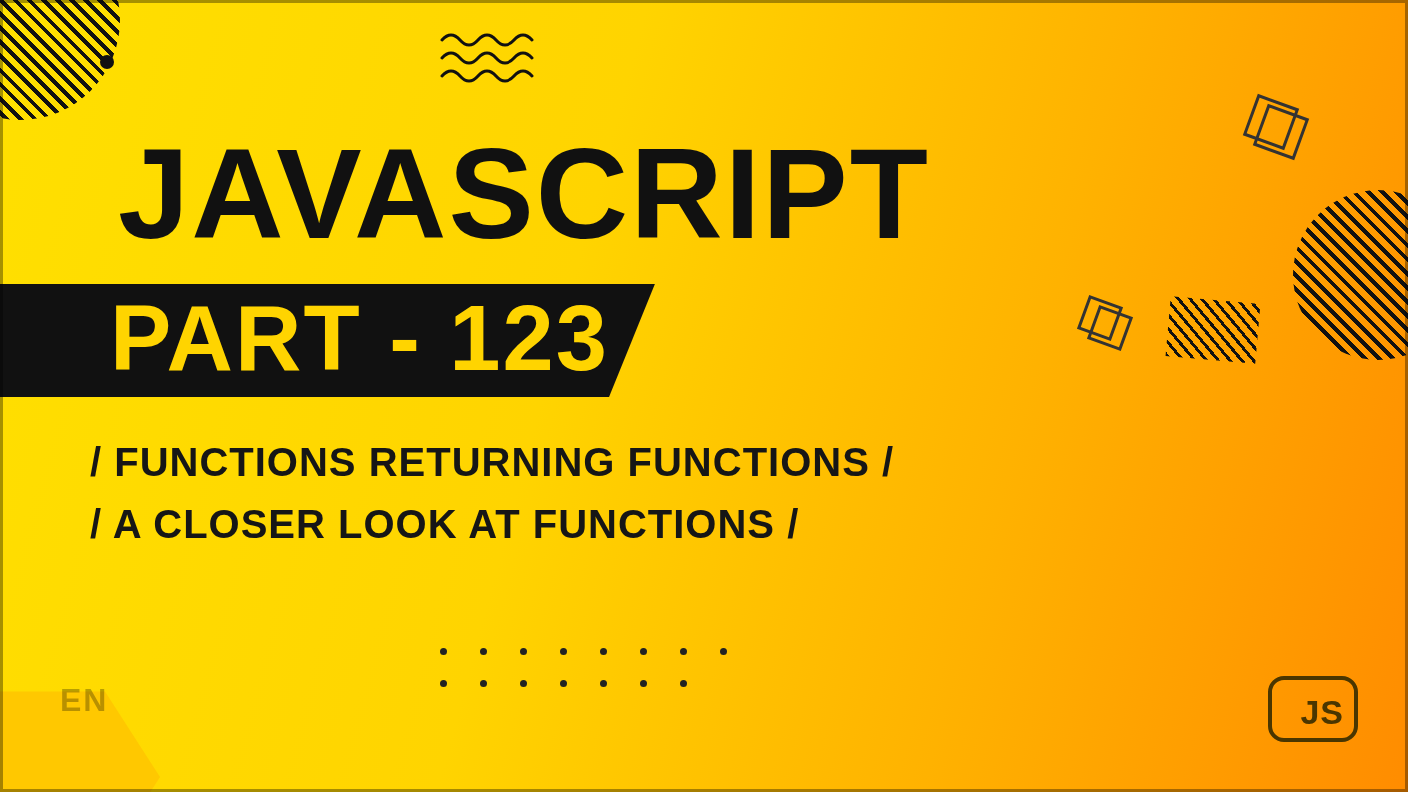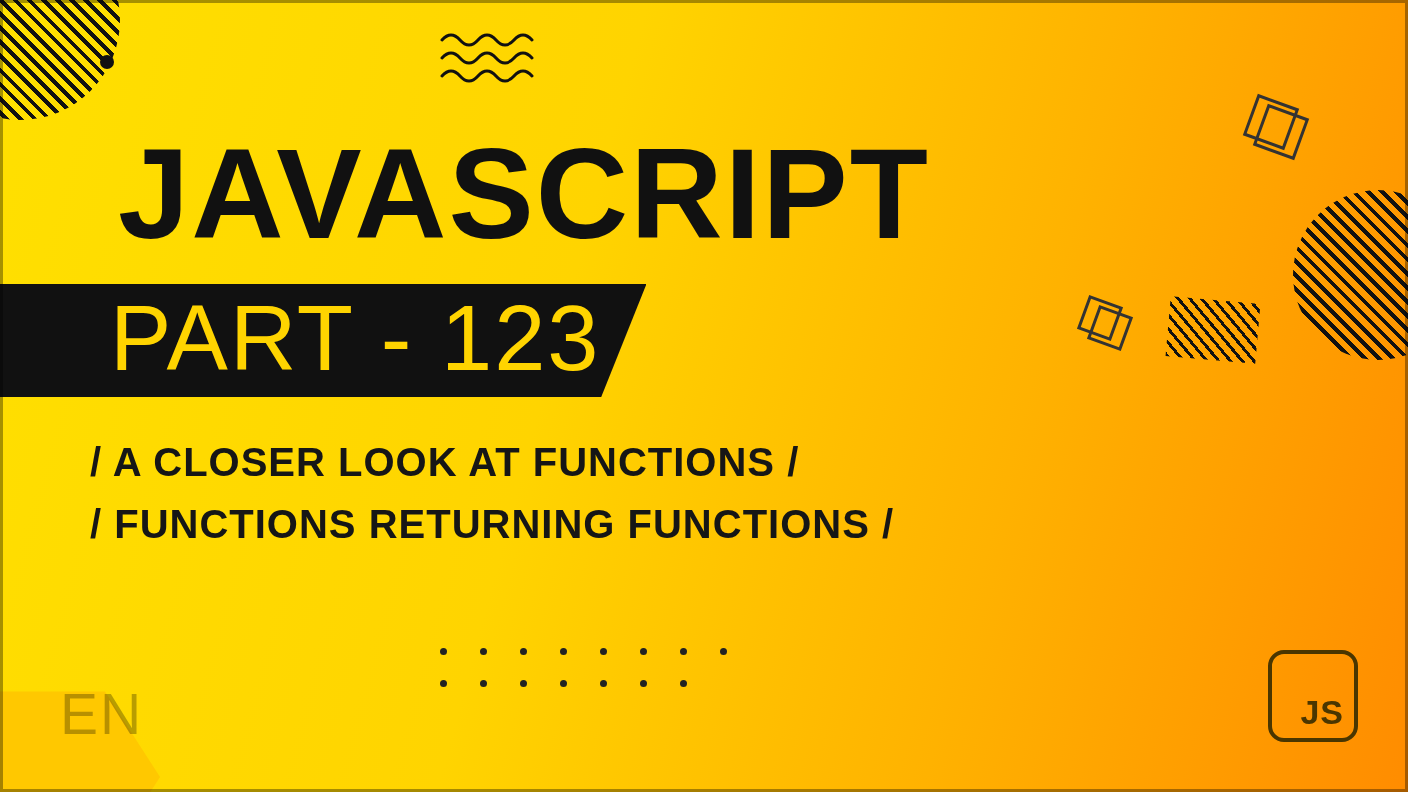--- a/index.html
+++ b/index.html
@@ -57,59 +57,59 @@
   
   .dot-grid { bottom: 80px; left: 440px; display: grid;
               grid-template-columns: repeat(8, 40px);
               grid-template-rows: repeat(2, 32px); }
   .dot-grid span { width:7px; height:7px; background:#222; border-radius:50%; }
   
   .dot-grid span:nth-child(16){ visibility:hidden; }
 
   
   .js-badge {
-    bottom: 50px; right: 50px; width: 90px; height: 92px;
+    bottom: 50px; right: 50px; width: 90px; height: 66px;
     border: 4px solid #4a3600; border-radius: 16px;
     display:flex; align-items:flex-end; justify-content:flex-end;
     padding: 6px 10px; color:#4a3600; font-weight:800; font-size:34px;
     font-family: Arial, sans-serif; letter-spacing:1px;
   }
 
   
   .content { position: absolute; top: 130px; left: 90px; }
 
   .title {
     font-size: 128px; font-weight: 900; letter-spacing: 2px; color:#111;
     line-height: 1; text-transform: uppercase; margin-left: 28px;
   }
 
   .part-bar {
     margin-top: 26px;
     display: inline-block;
     background: #111;
     color: #ffd400;
     font-size: 92px;
-    font-weight: 400;
+    font-weight: 700;
     padding: 2px 46px 6px 32px;
     clip-path: polygon(0 0, 100% 0, 93% 100%, 0 100%);
     letter-spacing: 2px;
     position: relative;
     left: -90px; 
     padding-left: 110px;
   }
 
   .subs { margin-top: 34px; }
   .sub-line {
     font-size: 40px; font-weight: 800; color:#161616;
     letter-spacing: 1px; text-transform: uppercase; line-height: 1.55;
   }
 
   .lang {
-    position:absolute; bottom: 45px; left: 60px;
-    font-size: 57px; font-weight: 400; color: rgba(0,0,0,0.28);
+    position:absolute; bottom: 73px; left: 60px;
+    font-size: 32px; font-weight: 700; color: rgba(0,0,0,0.28);
     letter-spacing: 2px;
   }
 
   
   .frame { position:absolute; inset:0; border: 3px solid rgba(0,0,0,0.35); pointer-events:none; }
 </style>
 </head>
 <body>
 
 <div class="deco tl-disc"></div>
@@ -155,20 +155,20 @@
 </div>
 
 <div class="content">
   <div class="title">JAVASCRIPT</div>
 
   <div class="part-bar">
     <span>PART - 123</span>
   </div>
 
   <div class="subs">
+    <div class="sub-line">/ FUNCTIONS RETURNING FUNCTIONS /</div>
     <div class="sub-line">/ A CLOSER LOOK AT FUNCTIONS /</div>
-    <div class="sub-line">/ FUNCTIONS RETURNING FUNCTIONS /</div>
   </div>
 </div>
 
 <div class="lang">EN</div>
 
 <div class="frame"></div>
 
 </body></html>

